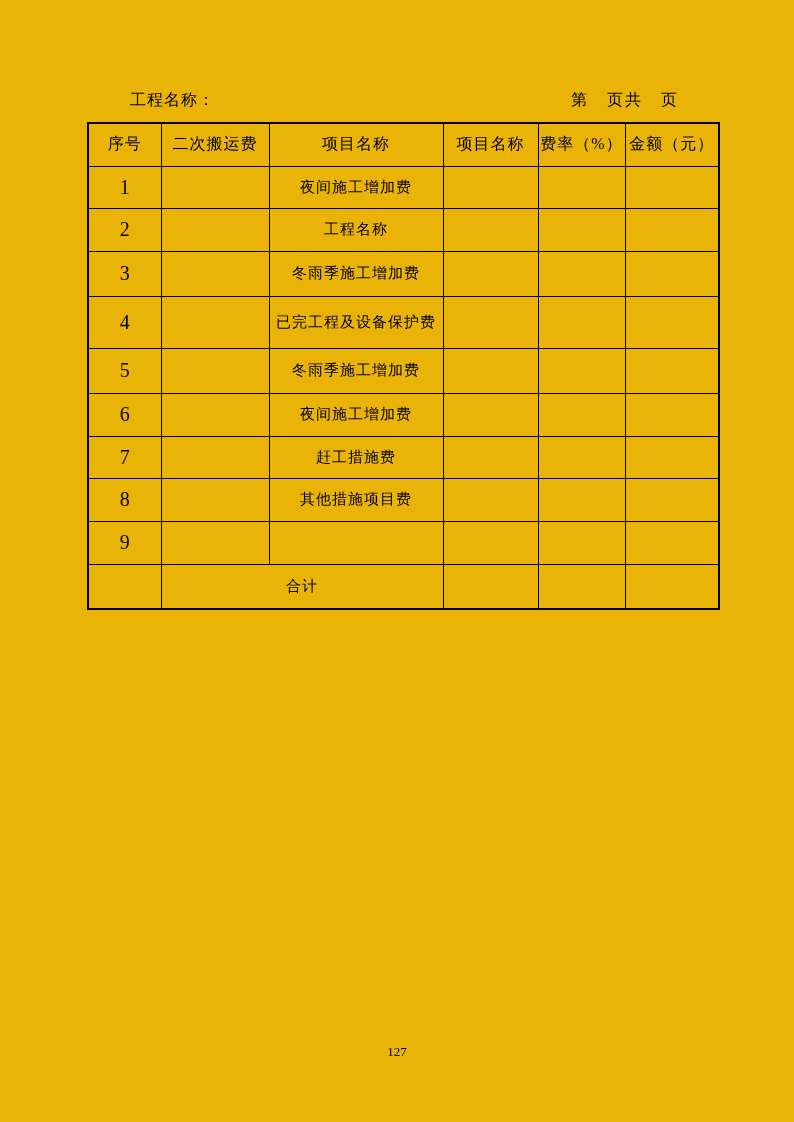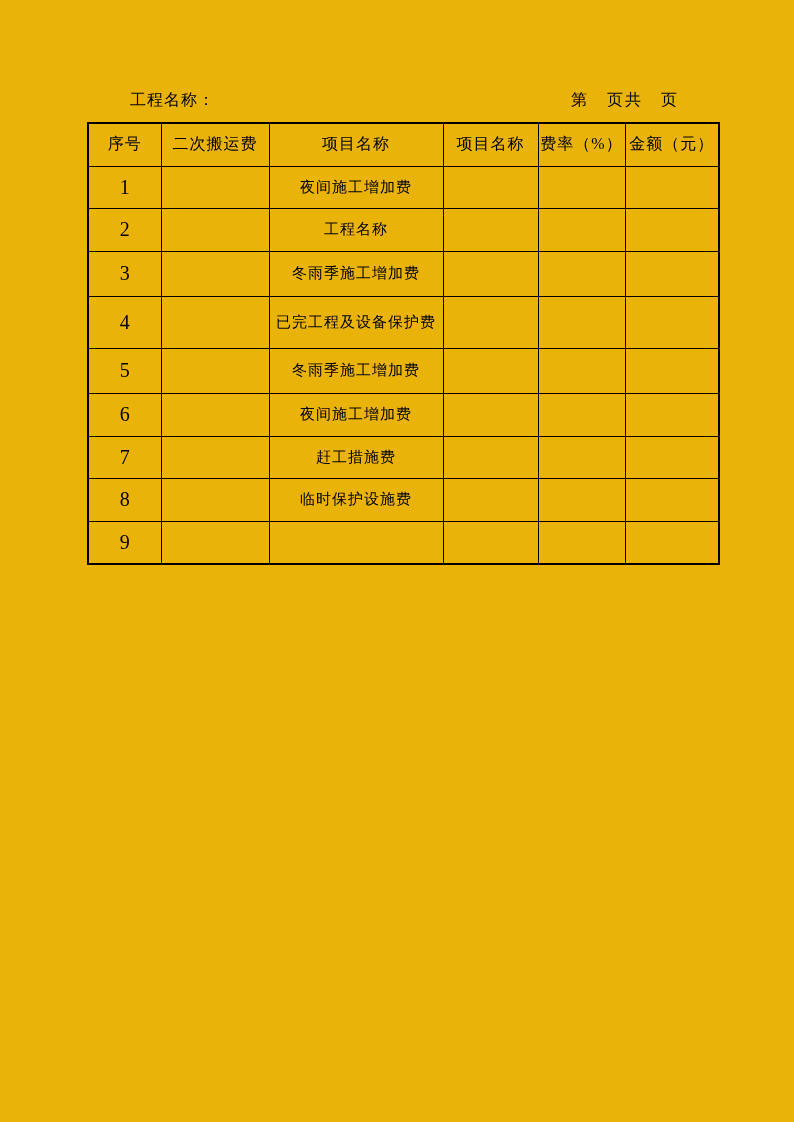--- a/index.html
+++ b/index.html
@@ -143,30 +143,38 @@
         <td class="seq">7</td>
         <td></td>
         <td>赶工措施费</td>
         <td></td>
         <td></td>
         <td></td>
       </tr>
       <tr style="height:43px">
         <td class="seq">8</td>
         <td></td>
-        <td>临时保护设施费</td>
+        <td>其他措施项目费</td>
         <td></td>
         <td></td>
         <td></td>
       </tr>
       <tr style="height:43px">
         <td class="seq">9</td>
         <td></td>
         <td></td>
         <td></td>
         <td></td>
         <td></td>
       </tr>
+      <tr style="height:45px">
+        <td></td>
+        <td colspan="2">合计</td>
+        <td></td>
+        <td></td>
+        <td></td>
+      </tr>
     </tbody>
   </table>
 
+  <div class="footer-page-number">127</div>
 
 </div>
 
 </body></html>

